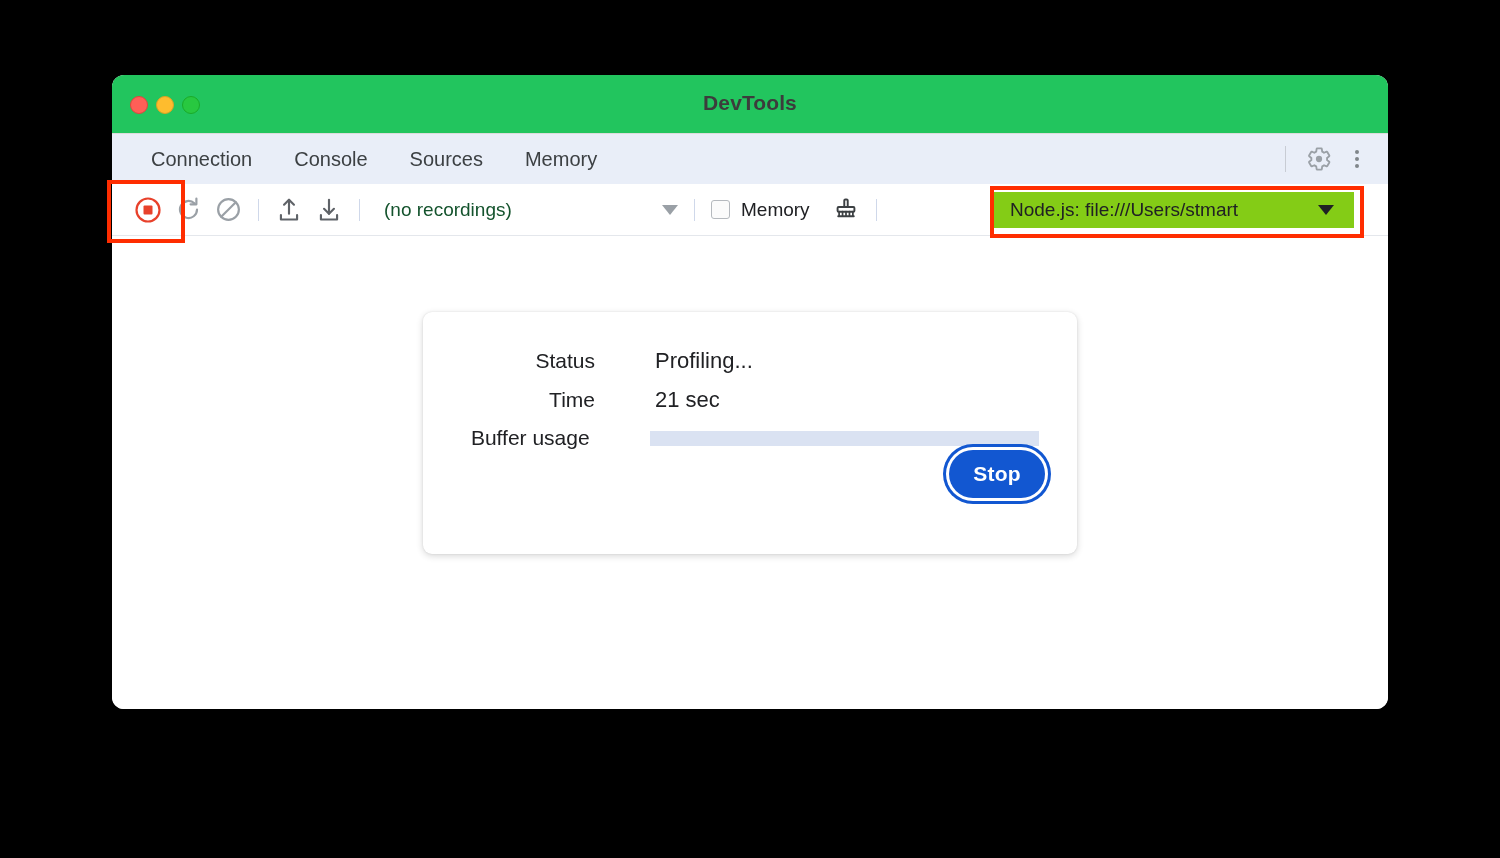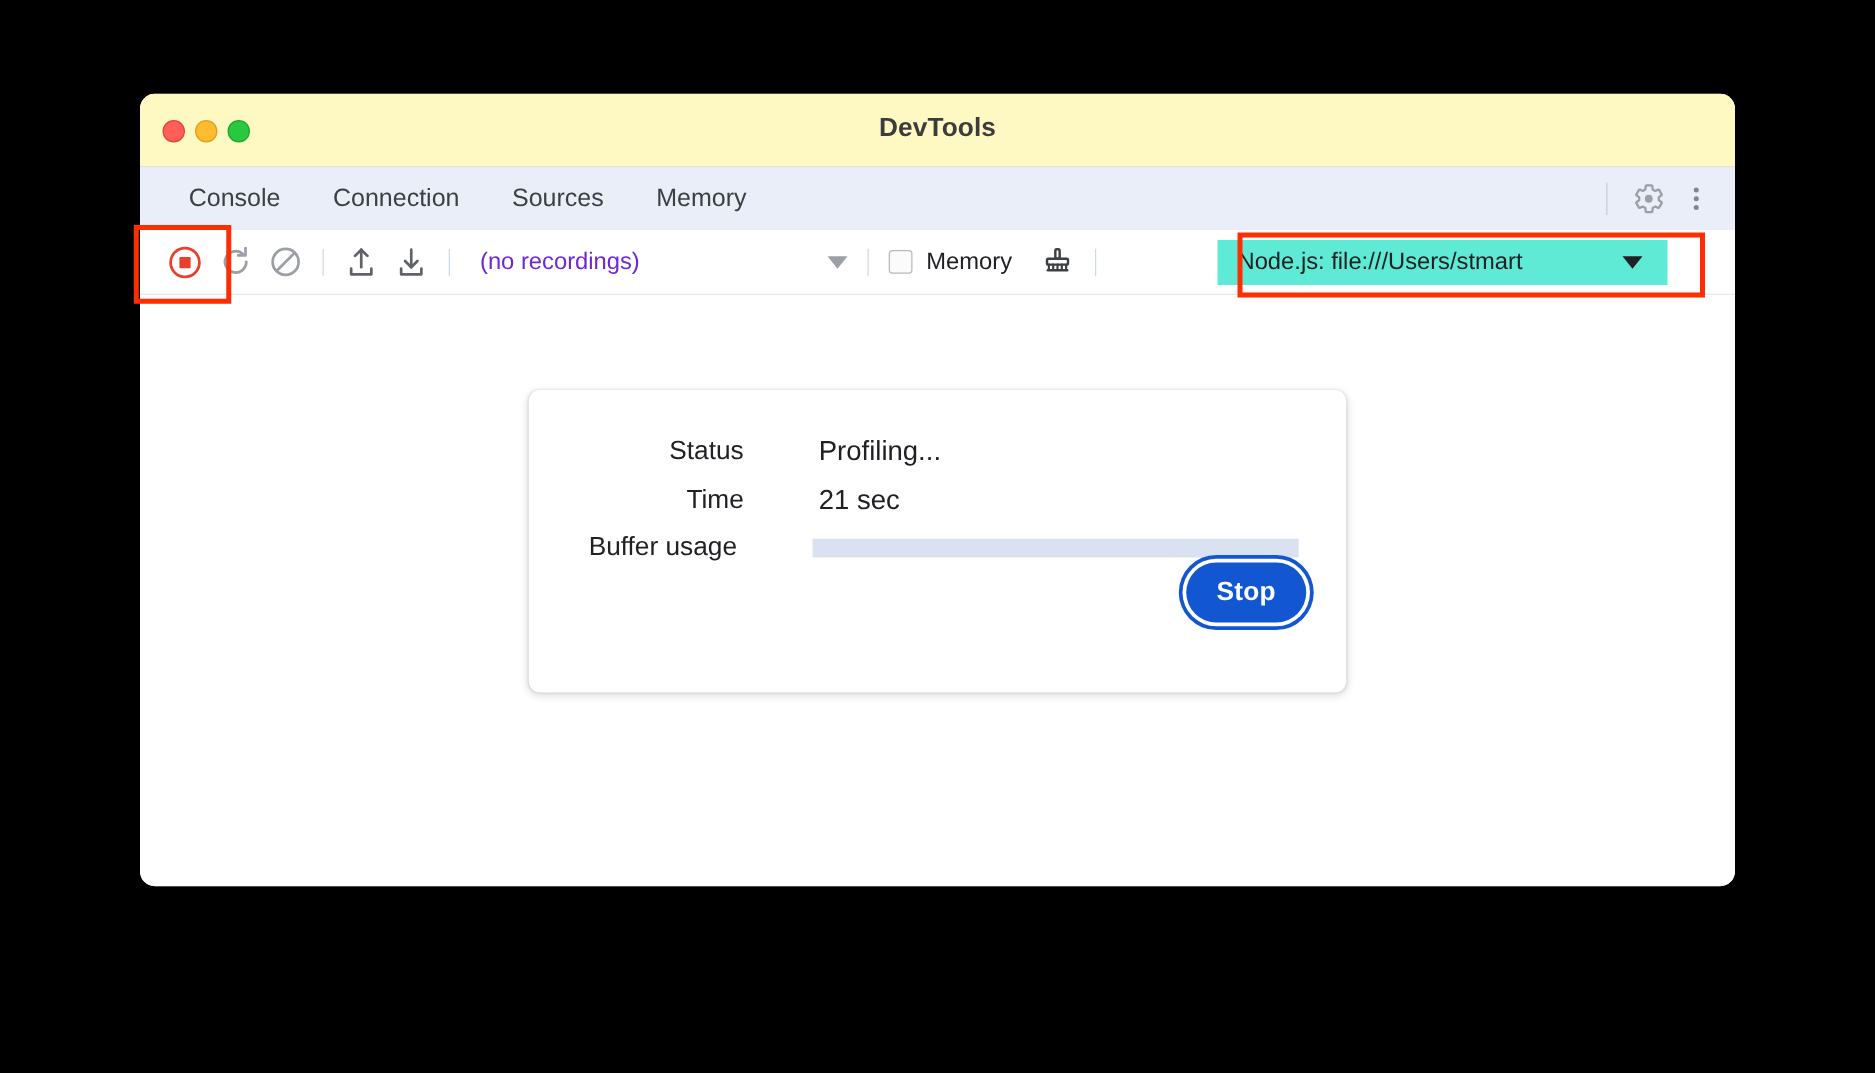--- a/index.html
+++ b/index.html
@@ -28,21 +28,21 @@
     height: 634px;
     background: #ffffff;
     border-radius: 12px;
     overflow: hidden;
   }
 
   
   .titlebar {
     position: relative;
     height: 58px;
-    background: #fef9c3;
+    background: #22c55e;
     border-bottom: 1px solid #dcdcdc;
   }
   .traffic {
     position: absolute;
     left: 18px;
     top: 21px;
     display: flex;
     gap: 8px;
   }
   .light {
@@ -161,21 +161,21 @@
     margin: 0 10px;
   }
   .recordings {
     display: flex;
     align-items: center;
     margin-left: 14px;
     width: 300px;
   }
   .recordings .label {
     font-size: 19px;
-    color: #6d28d9;
+    color: #14532d;
     flex: 1;
   }
   .caret {
     width: 0; height: 0;
     border-left: 8px solid transparent;
     border-right: 8px solid transparent;
     border-top: 10px solid #9aa0a6;
     margin-right: 6px;
   }
   .caret.dark { border-top-color: #202124; }
@@ -194,25 +194,25 @@
     background: #fbfbfb;
     box-sizing: border-box;
   }
   .memory-label {
     font-size: 19px;
     color: #202124;
   }
 
   .node-select {
     position: absolute;
-    left: 862px;
+    left: 882px;
     top: 8px;
     width: 360px;
     height: 36px;
-    background: #5eead4;
+    background: #84cc16;
     display: flex;
     align-items: center;
     padding: 0 14px 0 16px;
     box-sizing: border-box;
   }
   .node-select .value {
     font-size: 19px;
     color: #202124;
     flex: 1;
     white-space: nowrap;
@@ -309,25 +309,25 @@
         <span class="light red"></span>
         <span class="light yellow"></span>
         <span class="light green"></span>
       </div>
       <div class="win-title">DevTools</div>
     </div>
 
     <div class="tabbar">
 
       <div class="tab">
+        <span>Connection</span>
+      </div>
+
+      <div class="tab">
         <span>Console</span>
-      </div>
-
-      <div class="tab">
-        <span>Connection</span>
       </div>
 
       <div class="tab">
         <span>Sources</span>
       </div>
 
       <div class="tab">
         <span>Memory</span>
       </div>
 

